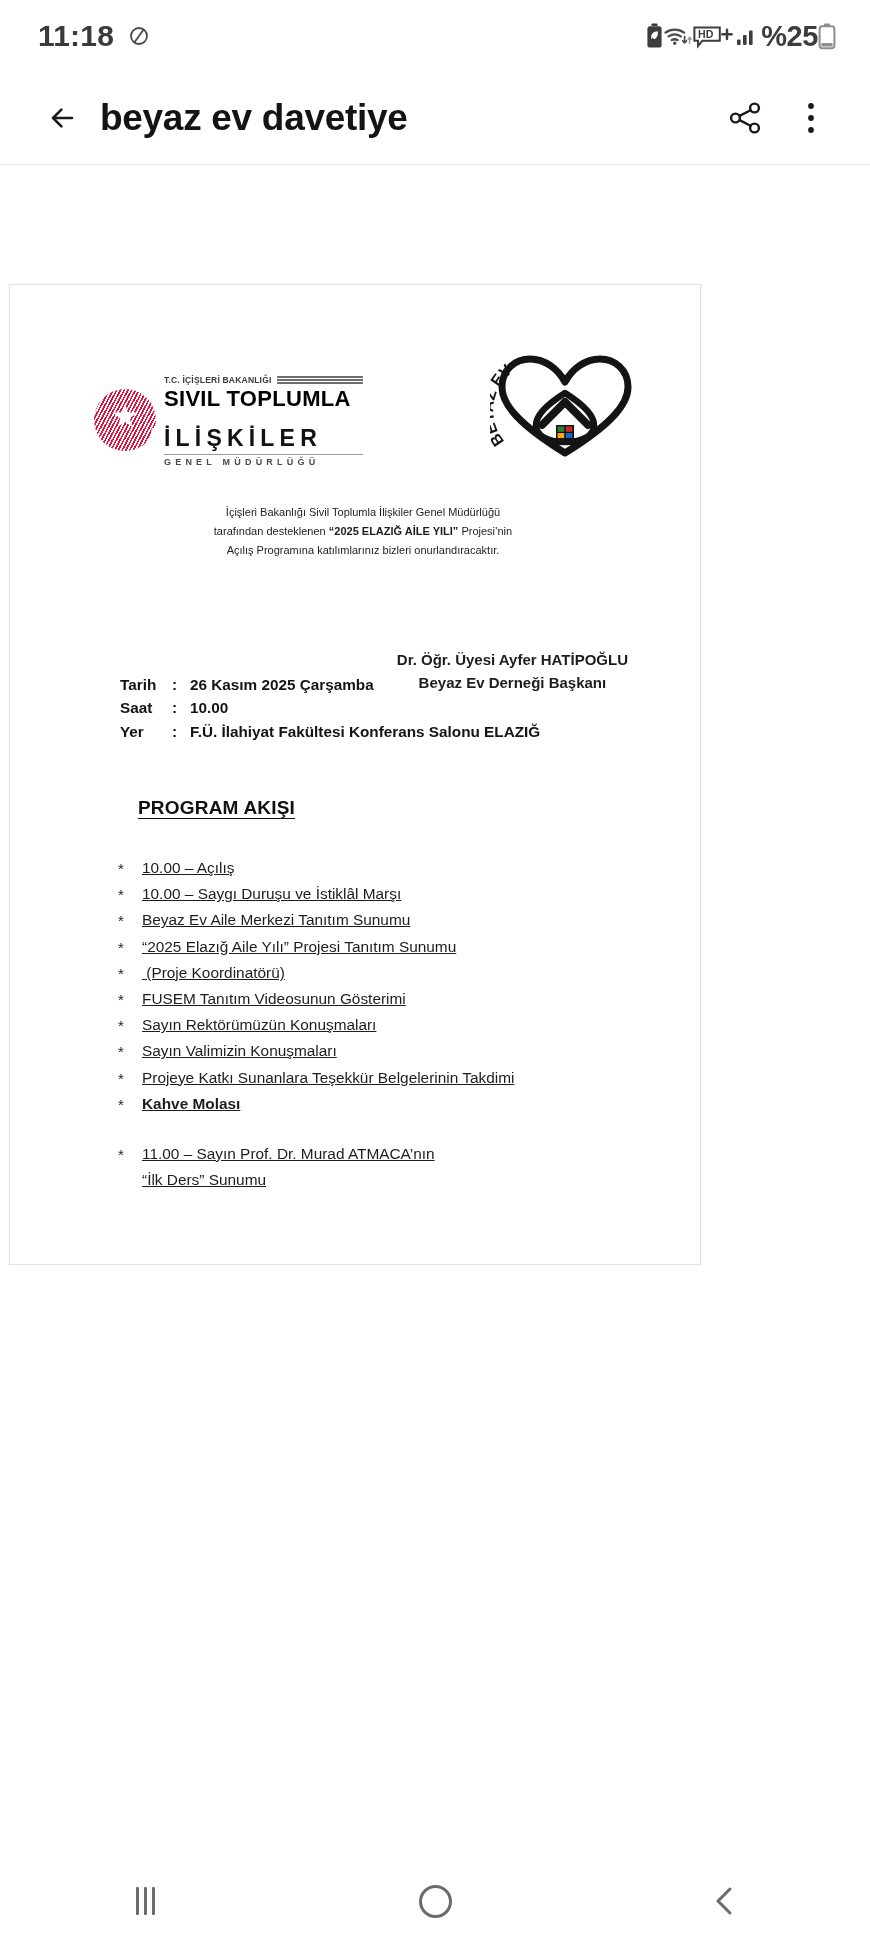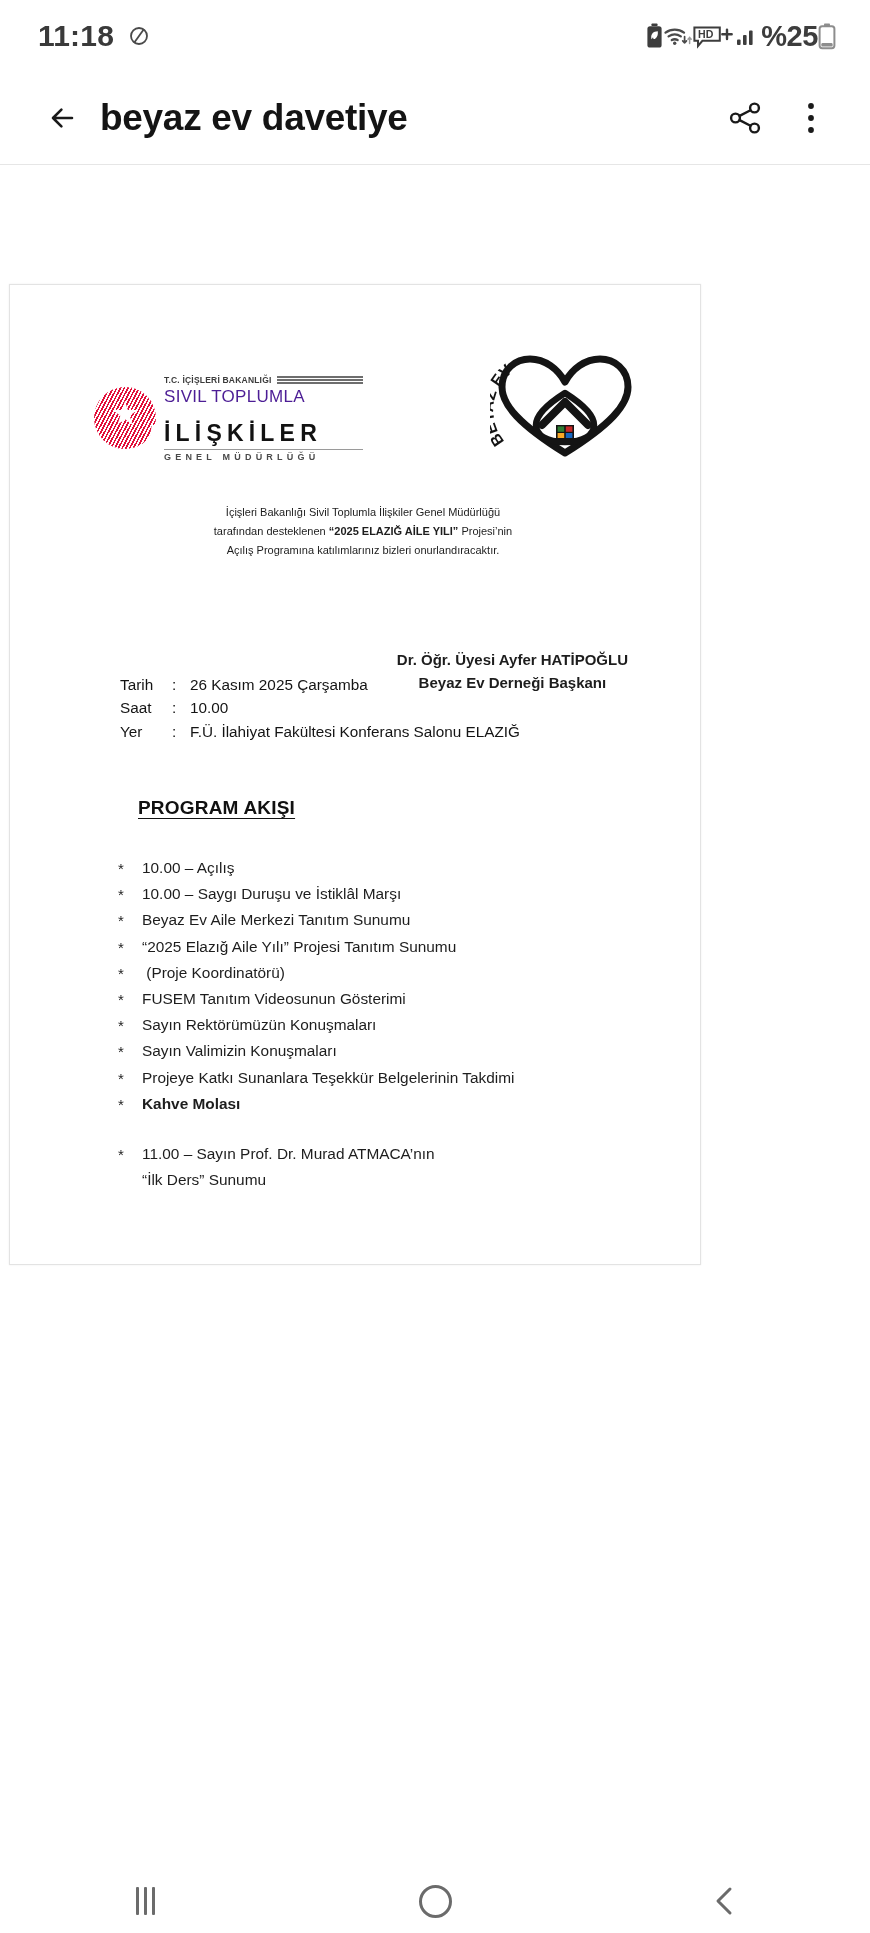--- a/index.html
+++ b/index.html
@@ -162,23 +162,23 @@
   }
   .lw-bars {
     width: 86px; height: 8px;
     background: repeating-linear-gradient(
       to bottom,
       #6e6e6e 0px, #6e6e6e 1.6px,
       #ffffff 1.6px, #ffffff 3.2px
     );
   }
   .lw-l1 {
-    font-size: 17px;
-    font-weight: 400;
-    color: #4c1d95;
+    font-size: 22px;
+    font-weight: 700;
+    color: #000000;
     letter-spacing: 0.3px;
     margin-top: 3px;
     white-space: nowrap;
   }
   .lw-l2 {
     font-size: 23px;
     font-weight: 800;
     color: #121212;
     letter-spacing: 5.2px;
     margin-top: 17px;
@@ -229,21 +229,21 @@
     color: #1d1d1d;
     margin-top: 36px;
   }
 
   
   .details {
     position: absolute;
     top: 388px;
     left: 110px;
     font-size: 15.3px;
-    font-weight: 400;
+    font-weight: 700;
     color: #141414;
     line-height: 1.53;
   }
   .det-row { display: flex; }
   .det-key { width: 52px; flex: 0 0 52px; }
   .det-colon { width: 18px; flex: 0 0 18px; }
   .det-val { white-space: nowrap; }
 
   
   .prog-title {
@@ -272,21 +272,21 @@
     min-height: 26px;
   }
   .prog-bullet {
     width: 24px;
     flex: 0 0 24px;
     font-size: 15px;
     color: #1d1d1d;
     text-align: left;
     padding-top: 1px;
   }
-  .prog-text { white-space: pre; }
+  .prog-text { white-space: pre; text-decoration: underline; }
   .prog-item.bold .prog-text { font-weight: 700; }
   .prog-gap { height: 24px; }
 
   
   .nav-bar {
     position: absolute;
     left: 0;
     bottom: 0;
     width: 870px;
     height: 118px;

